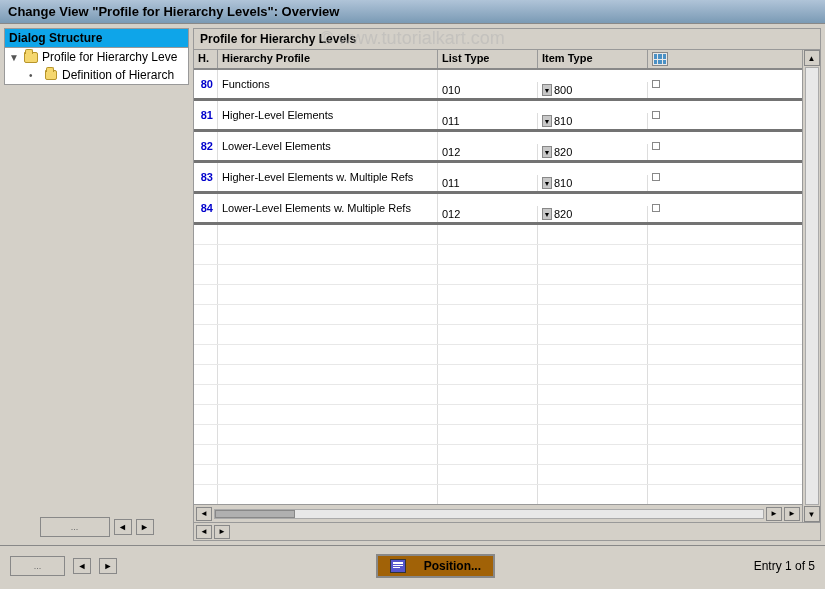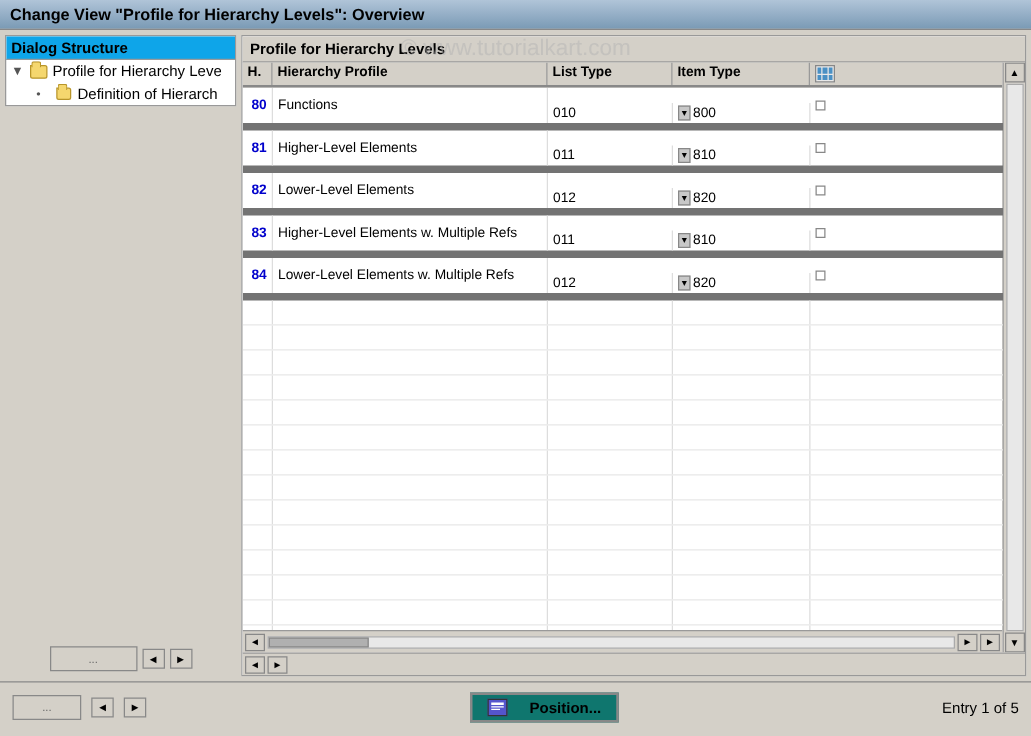--- a/index.html
+++ b/index.html
@@ -188,21 +188,21 @@
 
     .table-body {
       flex: 1;
       overflow-y: auto;
       overflow-x: hidden;
     }
 
     .table-row {
       display: grid;
       grid-template-columns: 24px 220px 100px 110px 24px;
-      border-bottom: 6px solid #737373;
+      border-bottom: 3px solid #737373;
       min-height: 20px;
     }
 
     .td {
       padding: 2px 4px;
       font-size: 11px;
       border-right: 1px solid #ddd;
       display: flex;
       align-items: center;
       white-space: nowrap;
@@ -338,21 +338,21 @@
     .bottom-left {
       display: flex;
       align-items: center;
       gap: 8px;
     }
 
     .position-btn {
       display: flex;
       align-items: center;
       gap: 18px;
-      background: #0f766e;
+      background: #a16207;
       border: 2px solid #888;
       padding: 3px 12px;
       cursor: pointer;
       font-size: 12px;
       font-weight: bold;
     }
 
     .position-icon {
       width: 16px;
       height: 14px;

